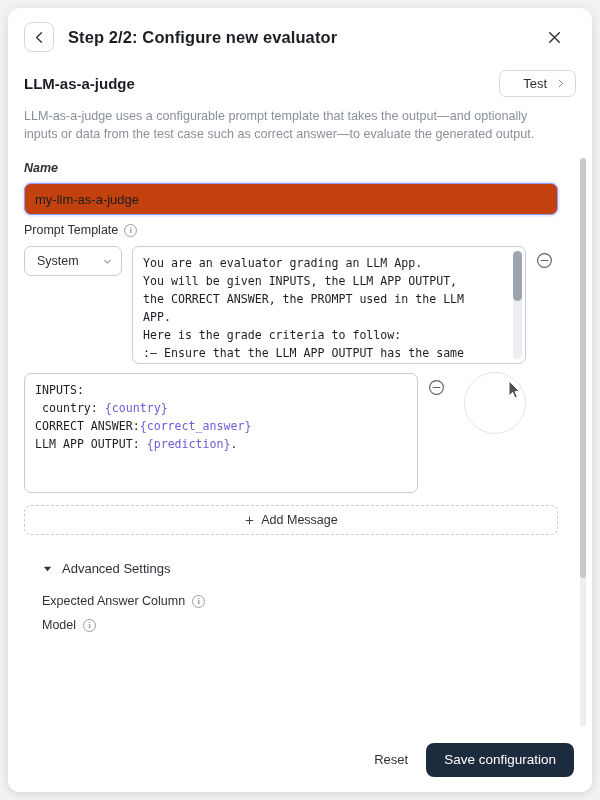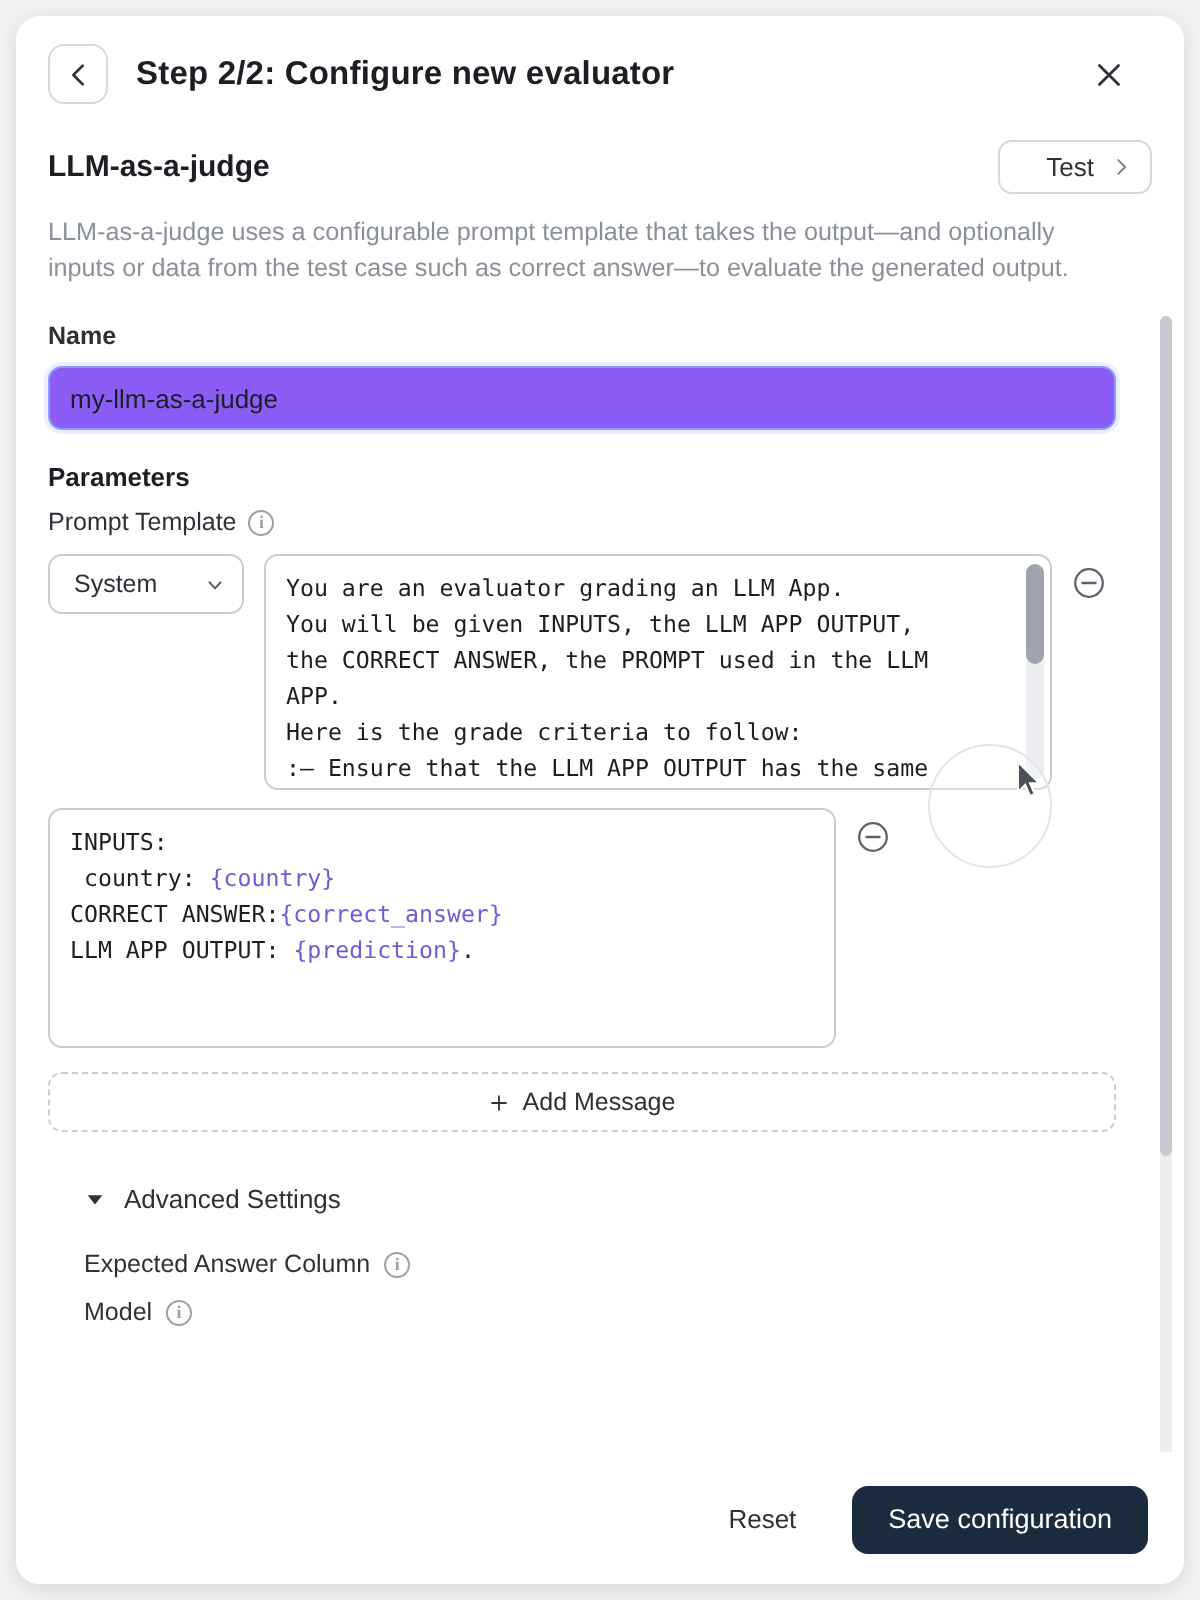--- a/index.html
+++ b/index.html
@@ -83,32 +83,33 @@
     font-size: 12.6px;
     line-height: 18px;
     color: #8a9099;
     max-width: 540px;
   }
   .section-label {
     font-size: 12.5px;
     font-weight: 700;
     color: #2c3138;
     margin-top: 18px;
+    font-style: italic;
   }
   .field-input {
     margin-top: 8px;
     width: 534px;
     height: 32px;
     border: 1px solid #c9ccd2;
     border-radius: 7px;
     padding: 0 10px;
     font-size: 13px;
     color: #1b1f24;
     font-family: "Liberation Sans", sans-serif;
-    background: #8b5cf6;
+    background: #c2410c;
     outline: none;
   }
   .field-input.focused {
     border-color: #8b9cff;
     box-shadow: 0 0 0 2px rgba(120,140,255,0.15);
   }
   .params-label {
     font-size: 13px;
     font-weight: 700;
     color: #1b1f24;
@@ -273,21 +274,21 @@
   
   .footer {
     position: absolute;
     left: 0; bottom: 0;
     width: 584px;
     height: 66px;
     background: #fff;
     display: flex;
     align-items: center;
     justify-content: flex-end;
-    gap: 22px;
+    gap: 12px;
     padding: 0 18px;
     border-top: 1px solid #ffffff;
   }
   .reset-btn {
     background: none; border: none;
     font-size: 13px;
     color: #2c3138;
     cursor: pointer;
     font-family: "Liberation Sans", sans-serif;
   }
@@ -335,21 +336,20 @@
           <path d="M6 3 L11 8 L6 13" fill="none" stroke="#7b818a" stroke-width="1.4" stroke-linecap="round" stroke-linejoin="round"></path>
         </svg>
       </div>
     </div>
 
     <div class="desc">LLM-as-a-judge uses a configurable prompt template that takes the output—and optionally inputs or data from the test case such as correct answer—to evaluate the generated output.</div>
 
     <div class="section-label">Name</div>
     <input class="field-input focused" value="my-llm-as-a-judge" placeholder="Enter evaluator name" style="">
 
-    <div class="params-label">Parameters</div>
 
     <div class="prompt-label-row">
       <span class="prompt-label">Prompt Template</span>
       <span class="info-icon">i</span>
     </div>
 
     
     <div class="msg-row">
       <div class="role-select">
         <span>System</span>

